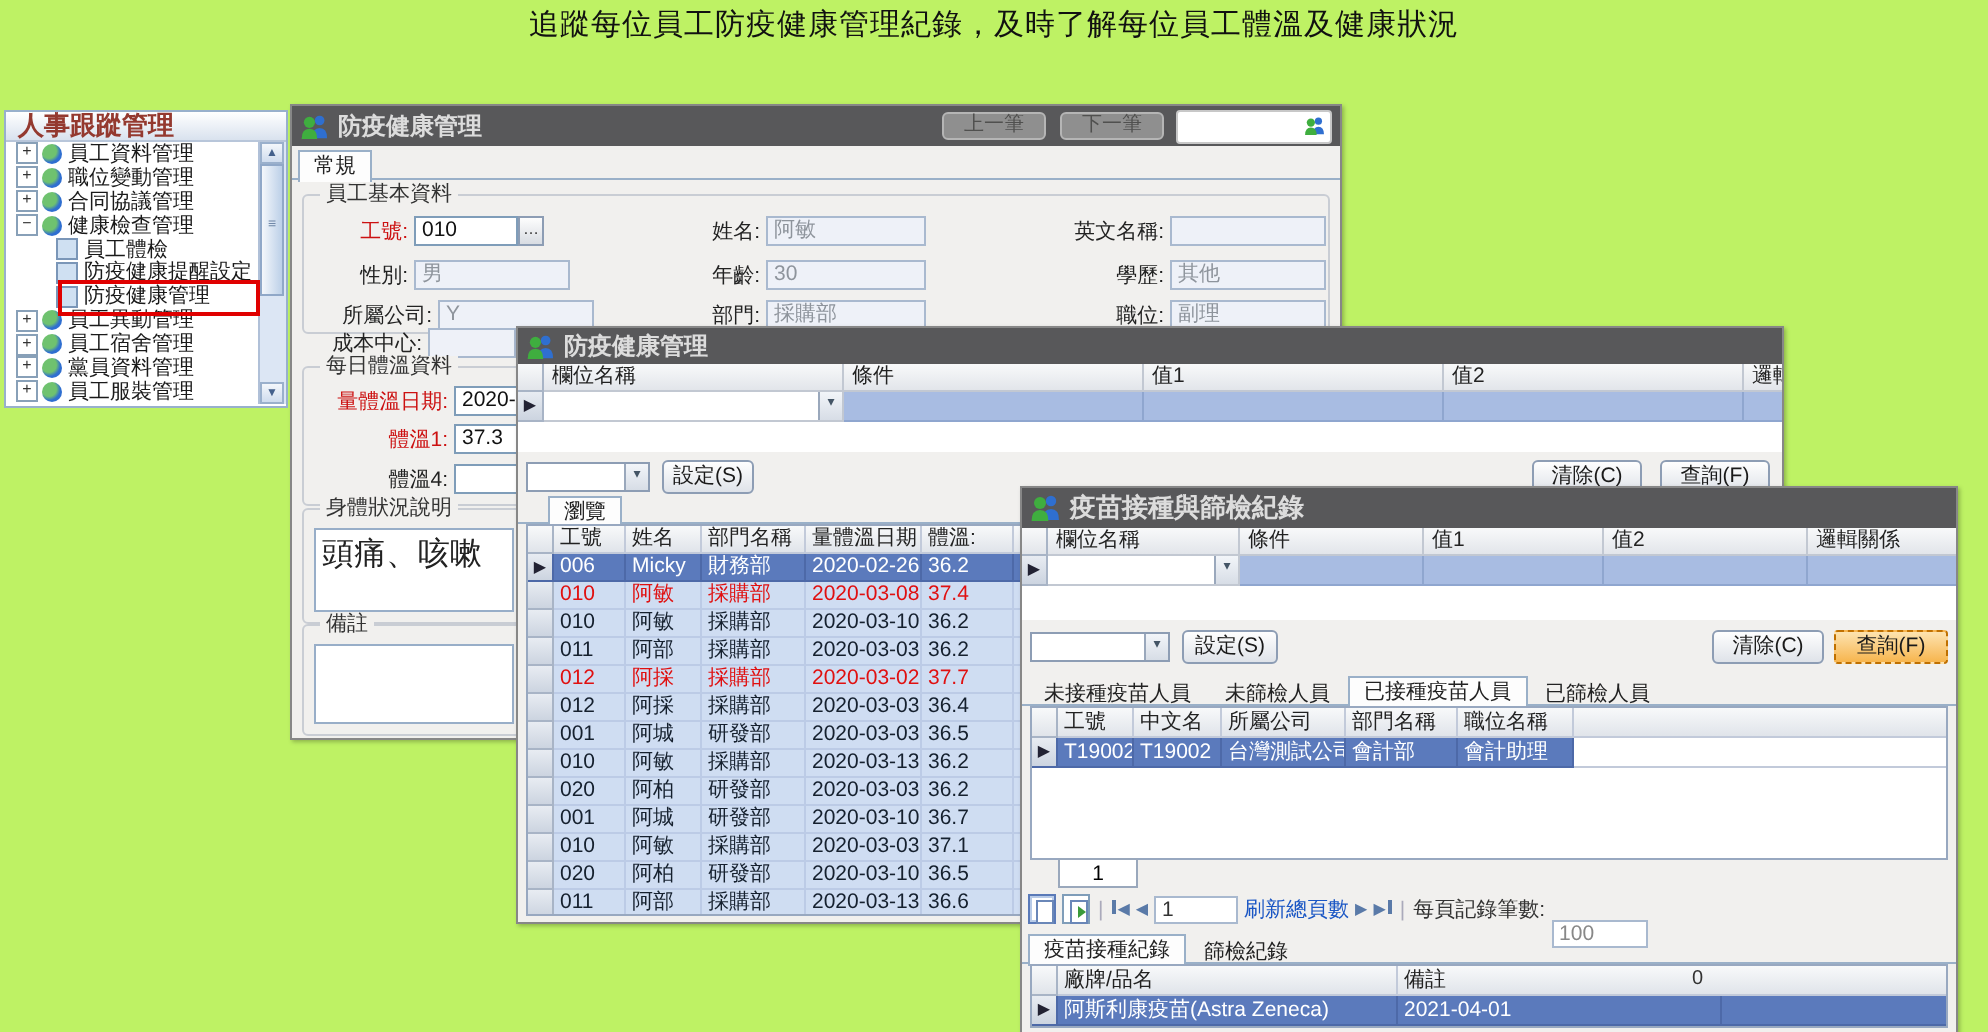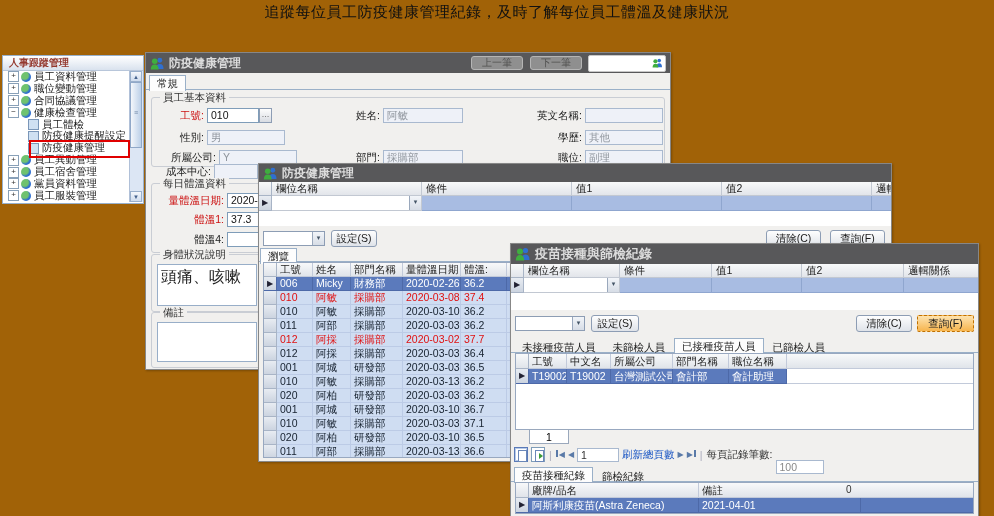--- a/index.html
+++ b/index.html
@@ -1,24 +1,24 @@
 <!DOCTYPE html>
 <html><head>
 <meta charset="utf-8">
 <style>
   html,body{margin:0;padding:0;background:#fff;}
   body{font-family:"Liberation Sans","DejaVu Sans",sans-serif;}
-  .canvas{position:relative;width:994px;height:516px;background:#a16207;overflow:hidden;}
+  .canvas{position:relative;width:994px;height:516px;background:#bef264;overflow:hidden;}
 
   
   .page-title{position:absolute;top:3px;left:0;width:100%;text-align:center;font-size:15px;color:#111;letter-spacing:.5px;}
 
   
   .sidebar{position:absolute;left:2px;top:55px;width:140px;height:147px;background:#fff;border:1px solid #98b0cc;z-index:2;}
-  .sb-header{height:14px;line-height:14px;padding-left:6px;font-size:10px;font-weight:bold;color:#94392f;background:linear-gradient(#ffffff,#d9e2ee);border-bottom:1px solid #b8c6da;}
+  .sb-header{height:14px;line-height:14px;padding-left:6px;font-size:13px;font-weight:bold;color:#94392f;background:linear-gradient(#ffffff,#d9e2ee);border-bottom:1px solid #b8c6da;}
   .sb-tree{position:absolute;top:15px;left:1px;right:14px;bottom:1px;overflow:hidden;font-size:10.5px;background:#fff;}
   .ti{height:11.9px;display:flex;align-items:center;white-space:nowrap;}
   .ti.grp{padding-left:4px;} .ti.leaf{padding-left:24px;}
   .pm{flex:0 0 9px;width:9px;height:9px;border:1px solid #88a0b8;background:#fff;font-size:8px;line-height:7px;text-align:center;margin-right:2px;color:#333;}
   .globe{flex:0 0 10px;width:10px;height:10px;border-radius:50%;background:radial-gradient(circle at 35% 35%,#6fc26f 0 40%,#2f6fd0 62%);margin-right:3px;}
   .leafic{flex:0 0 9px;width:9px;height:9px;background:#cfe0f2;border:1px solid #7a96b8;margin-right:3px;}
   .tl{color:#1a1a1a;}
   .red-box{position:absolute;left:26px;top:84px;width:97px;height:14px;border:2px solid #e00000;z-index:6;}
   .sb-scroll{position:absolute;right:0;top:15px;bottom:1px;width:13px;background:#dce6f4;border-left:1px solid #b0c0d8;}
   .sb-arrow{position:absolute;left:0;width:12px;height:11px;background:linear-gradient(#f4f7fb,#cfdcee);border:1px solid #9ab0cc;color:#44618c;font-size:6px;line-height:10px;text-align:center;box-sizing:border-box;}
@@ -221,20 +221,24 @@
         <span class="inp" style="width:80px;margin-left:3px;">阿敏</span>
       </div>
       <div class="fld" style="left:360px;top:10px;">
         <span class="lb" style="width:70px;">英文名稱:</span>
         <span class="inp" style="width:78px;margin-left:3px;"></span>
       </div>
       <div class="fld" style="left:2px;top:32px;">
         <span class="lb" style="width:50px;">性別:</span>
         <span class="inp" style="width:78px;margin-left:3px;">男</span>
       </div>
+      <div class="fld" style="left:158px;top:32px;">
+        <span class="lb" style="width:70px;">年齡:</span>
+        <span class="inp" style="width:80px;margin-left:3px;">30</span>
+      </div>
       <div class="fld" style="left:360px;top:32px;">
         <span class="lb" style="width:70px;">學歷:</span>
         <span class="inp" style="width:78px;margin-left:3px;">其他</span>
       </div>
       <div class="fld" style="left:2px;top:52px;">
         <span class="lb" style="width:50px;margin-left:12px;">所屬公司:</span>
         <span class="inp" style="width:78px;margin-left:3px;">Y</span>
       </div>
       <div class="fld" style="left:158px;top:52px;">
         <span class="lb" style="width:70px;">部門:</span>
@@ -311,21 +315,21 @@
     </div>
 
     <div class="combo" style="position:absolute;left:4px;top:67px;width:62px;height:15px;">
         <span class="dda">▾</span>
       </div>
     <div class="btn" style="position:absolute;left:72px;top:66px;width:46px;height:17px;line-height:15px;">設定(S)</div>
     <div class="btn" style="position:absolute;left:507px;top:66px;width:55px;height:17px;line-height:15px;">清除(C)</div>
     <div class="btn" style="position:absolute;left:571px;top:66px;width:55px;height:17px;line-height:15px;">查詢(F)</div>
 
     <div class="tabstrip" style="left:0;right:0;top:82px;height:15px;">
-      <span class="tab act" style="margin-left:1px;">瀏覽</span>
+      <span class="tab act" style="margin-left:15px;">瀏覽</span>
     </div>
 
     <div class="dgrid g-browse" style="left:4px;top:98px;right:4px;bottom:3px;">
         <div class="gr hr">
           <div class="gc c0"></div>
           <div class="gc c1">工號</div>
           <div class="gc c2">姓名</div>
           <div class="gc c3">部門名稱</div>
           <div class="gc c4">量體溫日期</div>
           <div class="gc c5">體溫:</div>

